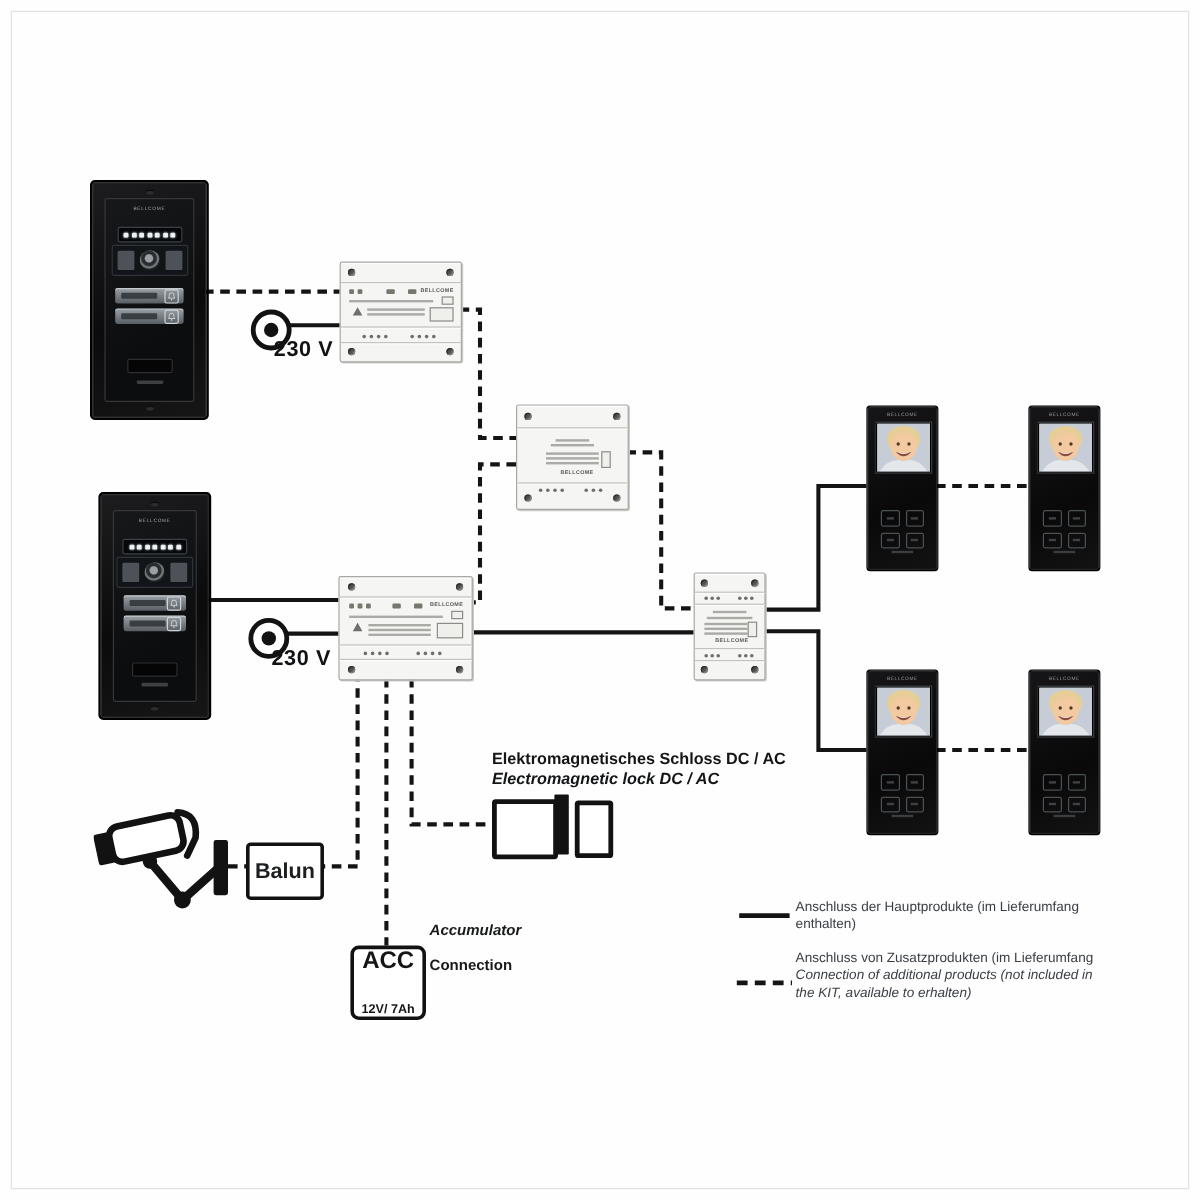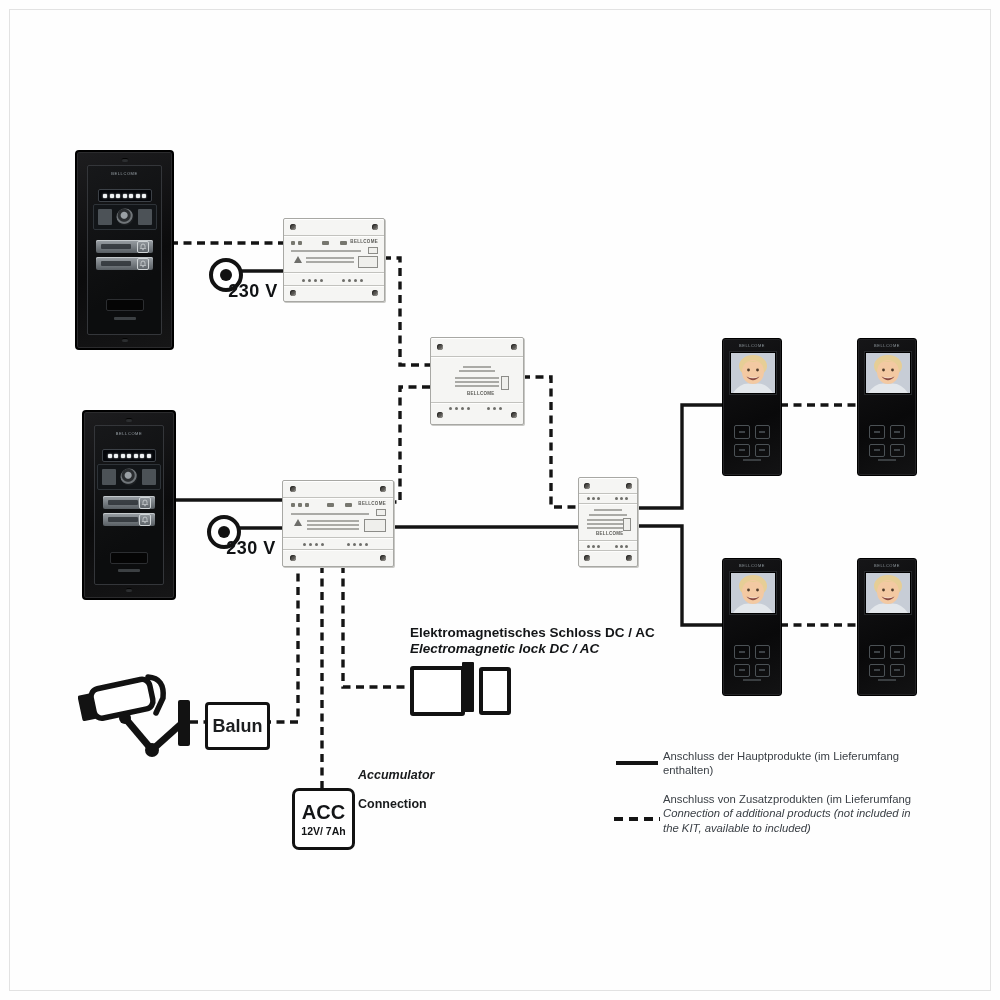--- a/index.html
+++ b/index.html
@@ -41,21 +41,21 @@
   .m-brand{position:absolute;left:0;right:0;top:5px;text-align:center;font-size:4px;color:#8e979d;letter-spacing:.5px;line-height:1;}
   .m-screen{position:absolute;left:7px;top:13px;width:44px;height:40px;border:1px solid #000;box-shadow:0 0 0 1px #26282b;background:#c9cfd7;overflow:hidden;}
   .m-keys{position:absolute;left:11px;top:86px;width:36px;height:32px;display:grid;grid-template-columns:1fr 1fr;grid-template-rows:1fr 1fr;gap:5px;}
   .m-key{border:1px solid #4b5155;border-radius:2px;display:flex;align-items:center;justify-content:center;}
   .m-key i{display:block;width:6px;height:2px;background:#3d4246;}
   .m-foot{position:absolute;left:50%;transform:translateX(-50%);bottom:14px;width:18px;height:2.5px;background:#3a3e41;}
 
   
   .outline-box{position:absolute;border:3px solid #121212;border-radius:4px;background:#fff;display:flex;align-items:center;justify-content:center;}
   #balun-box{font-size:18px;font-weight:600;color:#1c1e20;}
-  #acc-box{flex-direction:column;border-radius:7px;}
+  #acc-box{flex-direction:column;border-radius:7px;justify-content:space-between;}
   #acc-box .acc-abbr{font-size:20px;font-weight:700;line-height:1;color:#131517;}
   #acc-box .acc-spec{font-size:10.5px;font-weight:700;margin-top:3px;color:#131517;}
   .side-label-bold{position:absolute;font-size:12.5px;font-weight:700;color:#17191b;line-height:1.15;}
   .side-label-italic{position:absolute;font-size:12.5px;font-weight:700;font-style:italic;color:#17191b;line-height:1.15;}
 
   .v-label{position:absolute;font-size:18px;font-weight:700;color:#101214;letter-spacing:.5px;margin-left:29px;}
   .ring{position:absolute;width:26px;height:26px;border-radius:50%;border:4px solid #121212;background:#fff;}
   .ring::after{content:"";position:absolute;left:50%;top:50%;transform:translate(-50%,-50%);width:12px;height:12px;border-radius:50%;background:#121212;}
 
   .lock-rect{position:absolute;border:4px solid #121212;border-radius:3px;background:#fff;}
@@ -462,15 +462,15 @@
   <svg class="comp" style="left:612px;top:755px;" width="50" height="75" viewBox="0 0 50 75">
     <line x1="4" y1="8" x2="46" y2="8" stroke="#141414" stroke-width="4"></line>
     <line x1="2" y1="64" x2="48" y2="64" stroke="#141414" stroke-width="4" stroke-dasharray="9 6"></line>
   </svg>
   <div class="legend-text comp" style="left:663px;top:749px;width:280px;">
     <div>Anschluss der Hauptprodukte (im Lieferumfang enthalten)</div>
   </div>
   <div class="legend-text comp" style="left:663px;top:792px;width:280px;">
     <div>Anschluss von Zusatzprodukten (im Lieferumfang</div>
     <div class="it">Connection of additional products (not included in</div>
-    <div class="it">the KIT, available to included)</div>
+    <div class="it">the KIT, available to erhalten)</div>
   </div>
 </div>
 
 </body></html>

